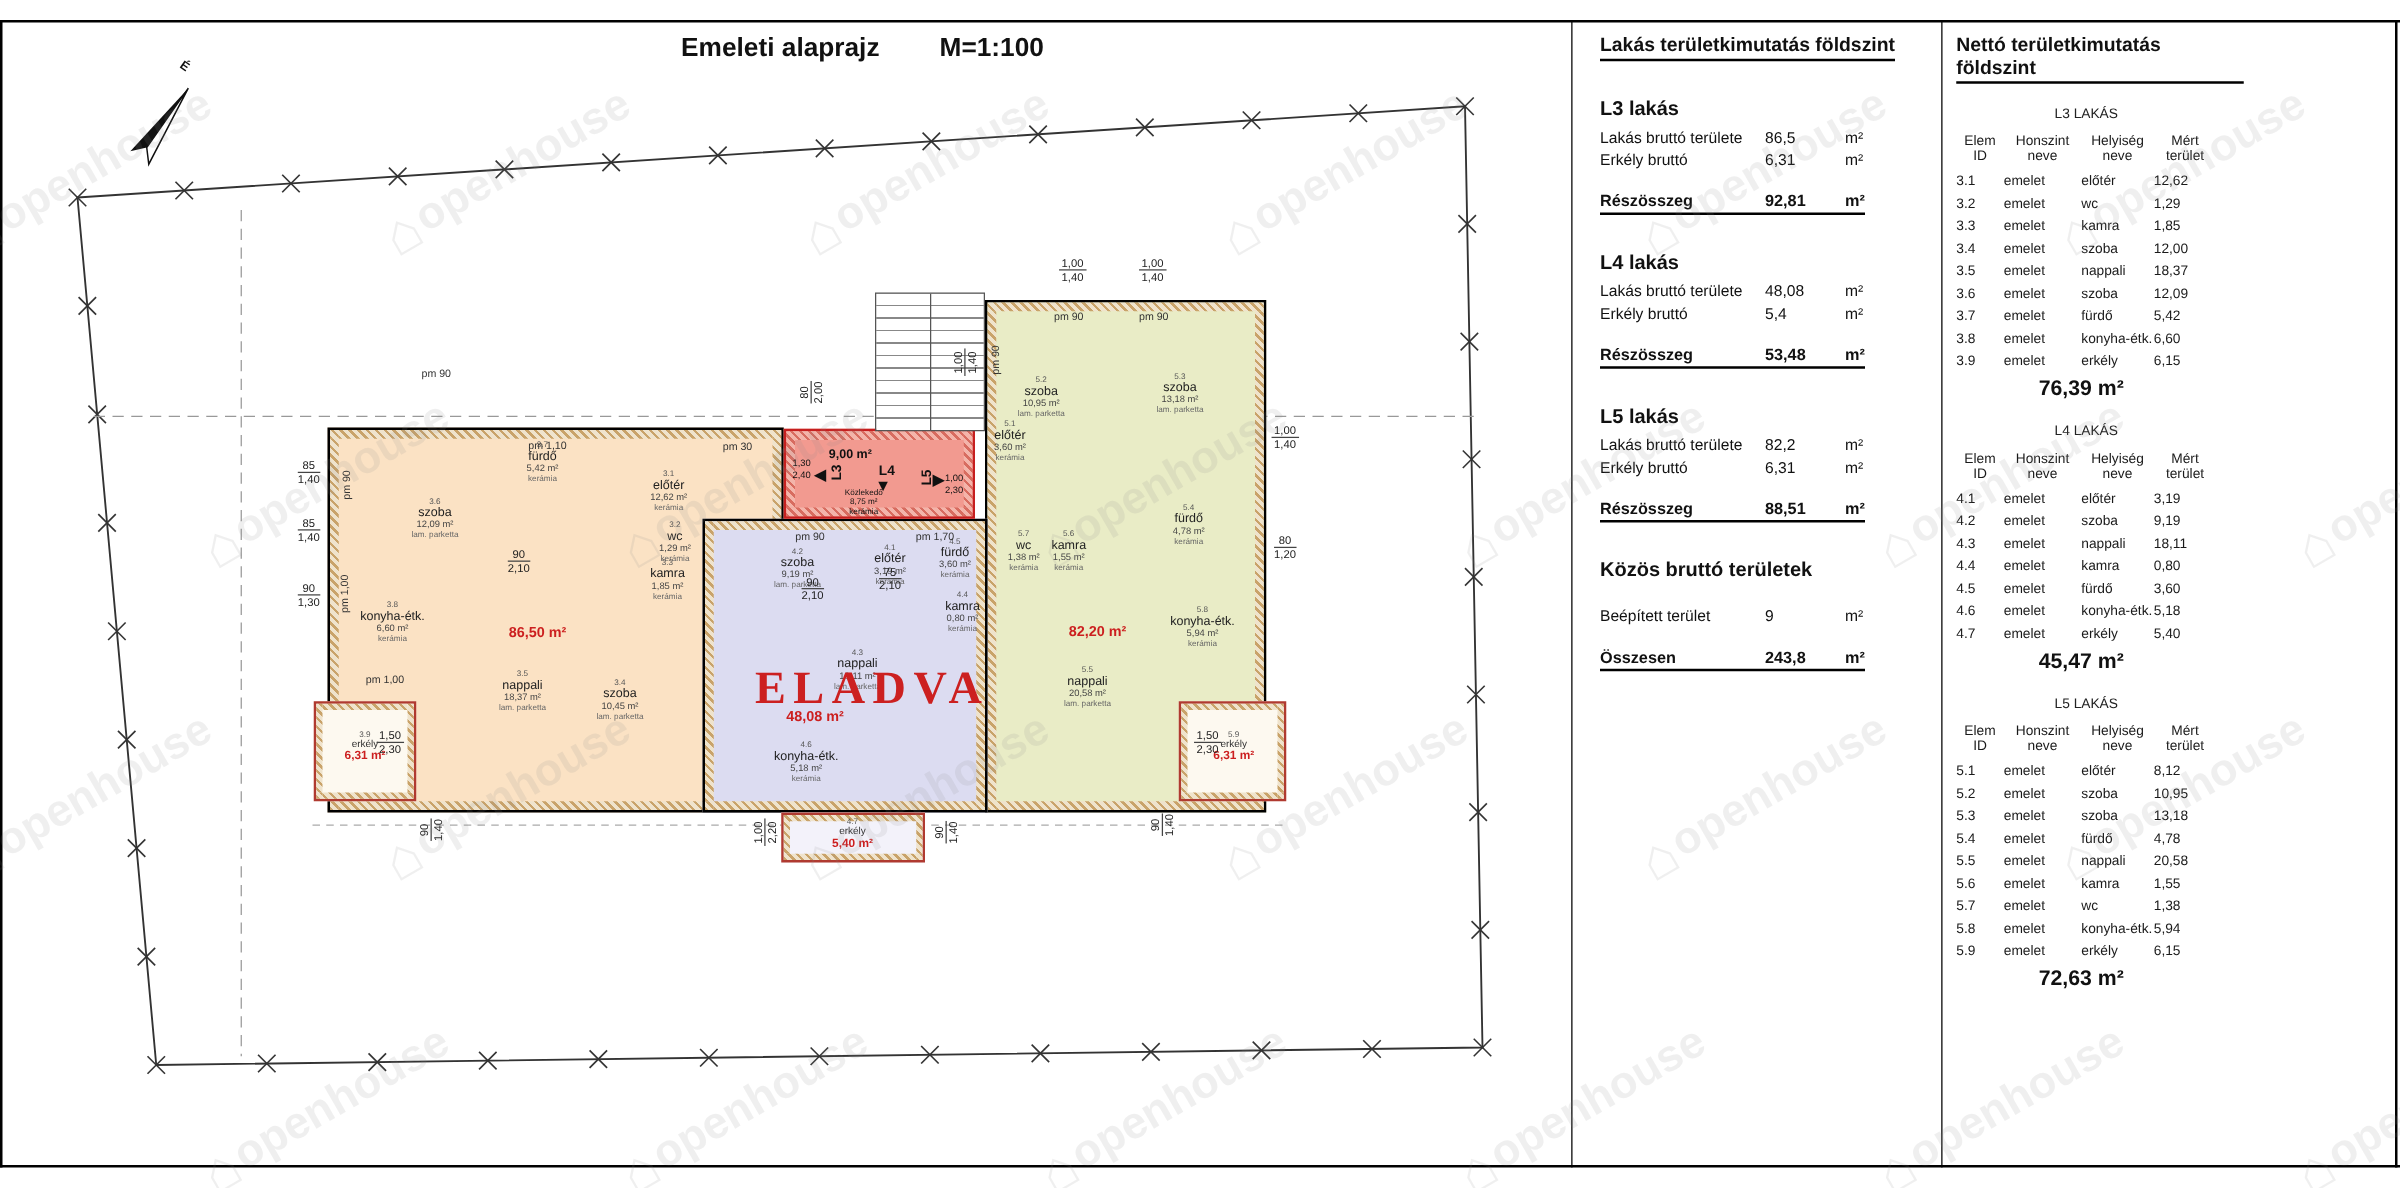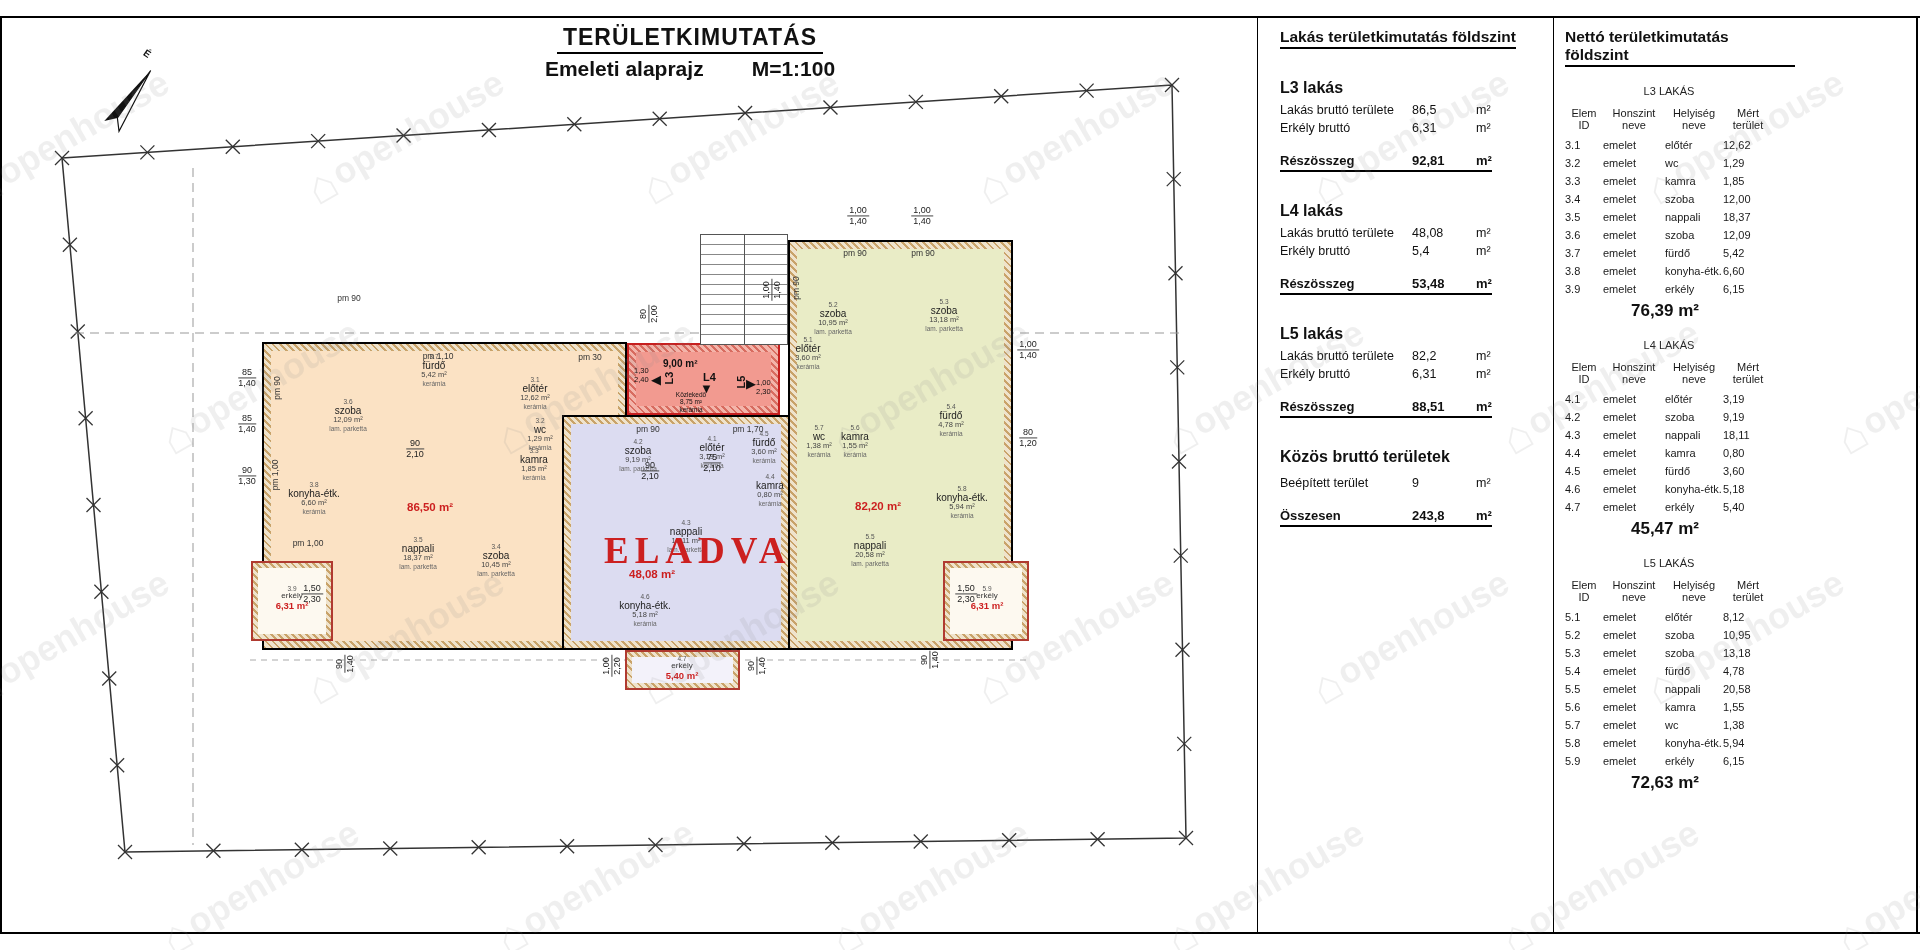--- a/index.html
+++ b/index.html
@@ -102,21 +102,20 @@
 <div id="sheet">
 
   <div class="hline" style="left:0;right:0;top:16px;height:2px;"></div>
   <div class="hline" style="left:0;right:0;top:932px;height:2px;"></div>
   <div class="vline" style="left:0;top:16px;height:918px;width:2px;"></div>
   <div class="vline" style="left:1916px;top:16px;height:918px;width:2px;"></div>
   <div class="vline" style="left:1257px;top:16px;height:918px;width:1px;"></div>
   <div class="vline" style="left:1553px;top:16px;height:918px;width:1px;"></div>
 
   <div id="title-block">
-    <div id="title-main">TERÜLETKIMUTATÁS</div>
     <div id="title-sub-row">
       <span>Emeleti alaprajz</span>
       <span>M=1:100</span>
     </div>
   </div>
 
   <div id="plan">
     <svg id="siteSvg" width="1255" height="950">
         <polygon points="62,158 1172,85 1186,838 125,852" fill="none" stroke="#333" stroke-width="1.5"></polygon>
         <line x1="55" y1="151" x2="69" y2="165" stroke="#333" stroke-width="1.3"></line>
@@ -532,21 +531,21 @@
             <span>m²</span>
           </div>
           <div class="gsub">
             <span>Részösszeg</span>
             <span>88,51</span>
             <span>m²</span>
           </div>
         </div>
       </div>
     <div id="gross-common-title">Közös bruttó területek</div>
-    <div class="grow" style="margin-top:10px;">
+    <div class="grow" style="margin-top:20px;">
       <span>Beépített terület</span>
       <span>9</span>
       <span>m²</span>
     </div>
     <div class="gsub">
       <span>Összesen</span>
       <span>243,8</span>
       <span>m²</span>
     </div>
   </div>

